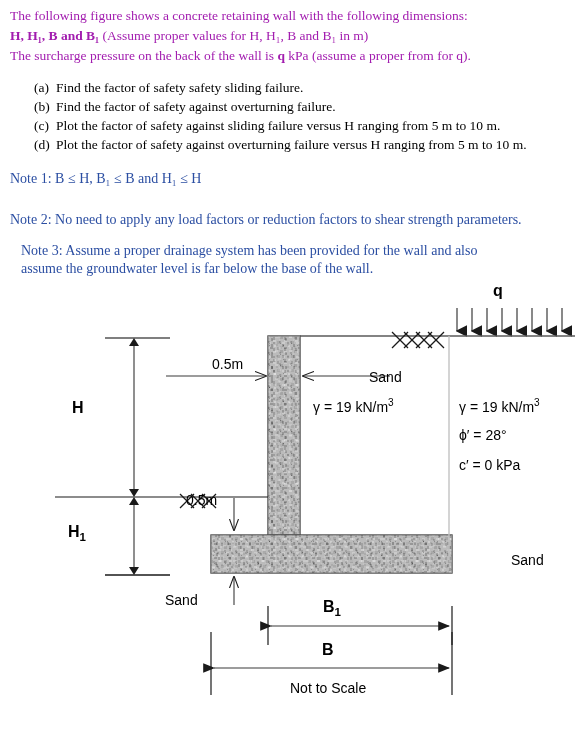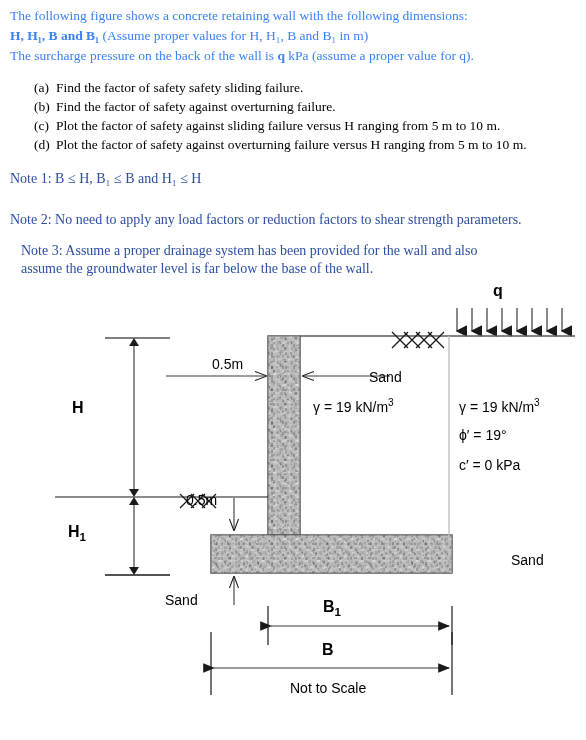--- a/index.html
+++ b/index.html
@@ -20,21 +20,21 @@
   #statement {
     position: absolute;
     left: 10px;
     top: 6px;
     width: 570px;
   }
   .stmt-line {
     font-family: "Liberation Serif", serif;
     font-size: 13.5px;
     line-height: 20px;
-    color: #3b82f6;
+    color: #a21caf;
     white-space: nowrap;
   }
   .stmt-line b { font-weight: bold; }
 
   #sublist {
     position: absolute;
     left: 34px;
     top: 78px;
     width: 540px;
   }
@@ -82,21 +82,21 @@
   }
   .fig-label.big { font-size: 16px; font-weight: bold; }
   .fig-label.purple { color: #7b52ab; }
 </style>
 </head>
 <body>
 
 <div id="statement">
   <div class="stmt-line">The following figure shows a concrete retaining wall with the following dimensions:</div>
   <div class="stmt-line"><b>H, H₁, B and B₁</b><span> (Assume proper values for H, H₁, B and B₁ in m)</span></div>
-  <div class="stmt-line"><span>The surcharge pressure on the back of the wall is </span><b>q</b><span> kPa (assume a proper value for q).</span></div>
+  <div class="stmt-line"><span>The surcharge pressure on the back of the wall is </span><b>q</b><span> kPa (assume a proper from for q).</span></div>
 </div>
 
 <div id="sublist">
   <div class="sub-item"><span class="lbl">(a)</span><span>Find the factor of safety safety sliding failure.</span></div>
   <div class="sub-item"><span class="lbl">(b)</span><span>Find the factor of safety against overturning failure.</span></div>
   <div class="sub-item"><span class="lbl">(c)</span><span>Plot the factor of safety against sliding failure versus H ranging from 5 m to 10 m.</span></div>
   <div class="sub-item"><span class="lbl">(d)</span><span>Plot the factor of safety against overturning failure versus H ranging from 5 m to 10 m.</span></div>
 </div>
 
 <div class="note" id="note1">Note 1: B ≤ H,    B₁ ≤ B    and    H₁ ≤ H</div>
@@ -229,17 +229,17 @@
   <div class="fig-label big" style="left:322px; top:361px;">B</div>
   <div class="fig-label big" style="left:323px; top:318px;">B<sub>1</sub></div>
 
   <div class="fig-label" style="left:369px; top:89px;">Sand</div>
   <div class="fig-label" style="left:511px; top:272px;">Sand</div>
   <div class="fig-label" style="left:165px; top:312px;">Sand</div>
 
   <div class="fig-label" style="left:313px; top:117px;">γ = 19 kN/m<sup>3</sup></div>
 
   <div class="fig-label" style="left:459px; top:117px;">γ = 19 kN/m<sup>3</sup></div>
-  <div class="fig-label" style="left:459px; top:147px;">ϕ′ = 19°</div>
+  <div class="fig-label" style="left:459px; top:147px;">ϕ′ = 28°</div>
   <div class="fig-label" style="left:459px; top:177px;">c′ = 0 kPa</div>
 
   <div class="fig-label" style="left:290px; top:400px;text-align:center;">Not to Scale</div>
 </div>
 
 </body></html>

